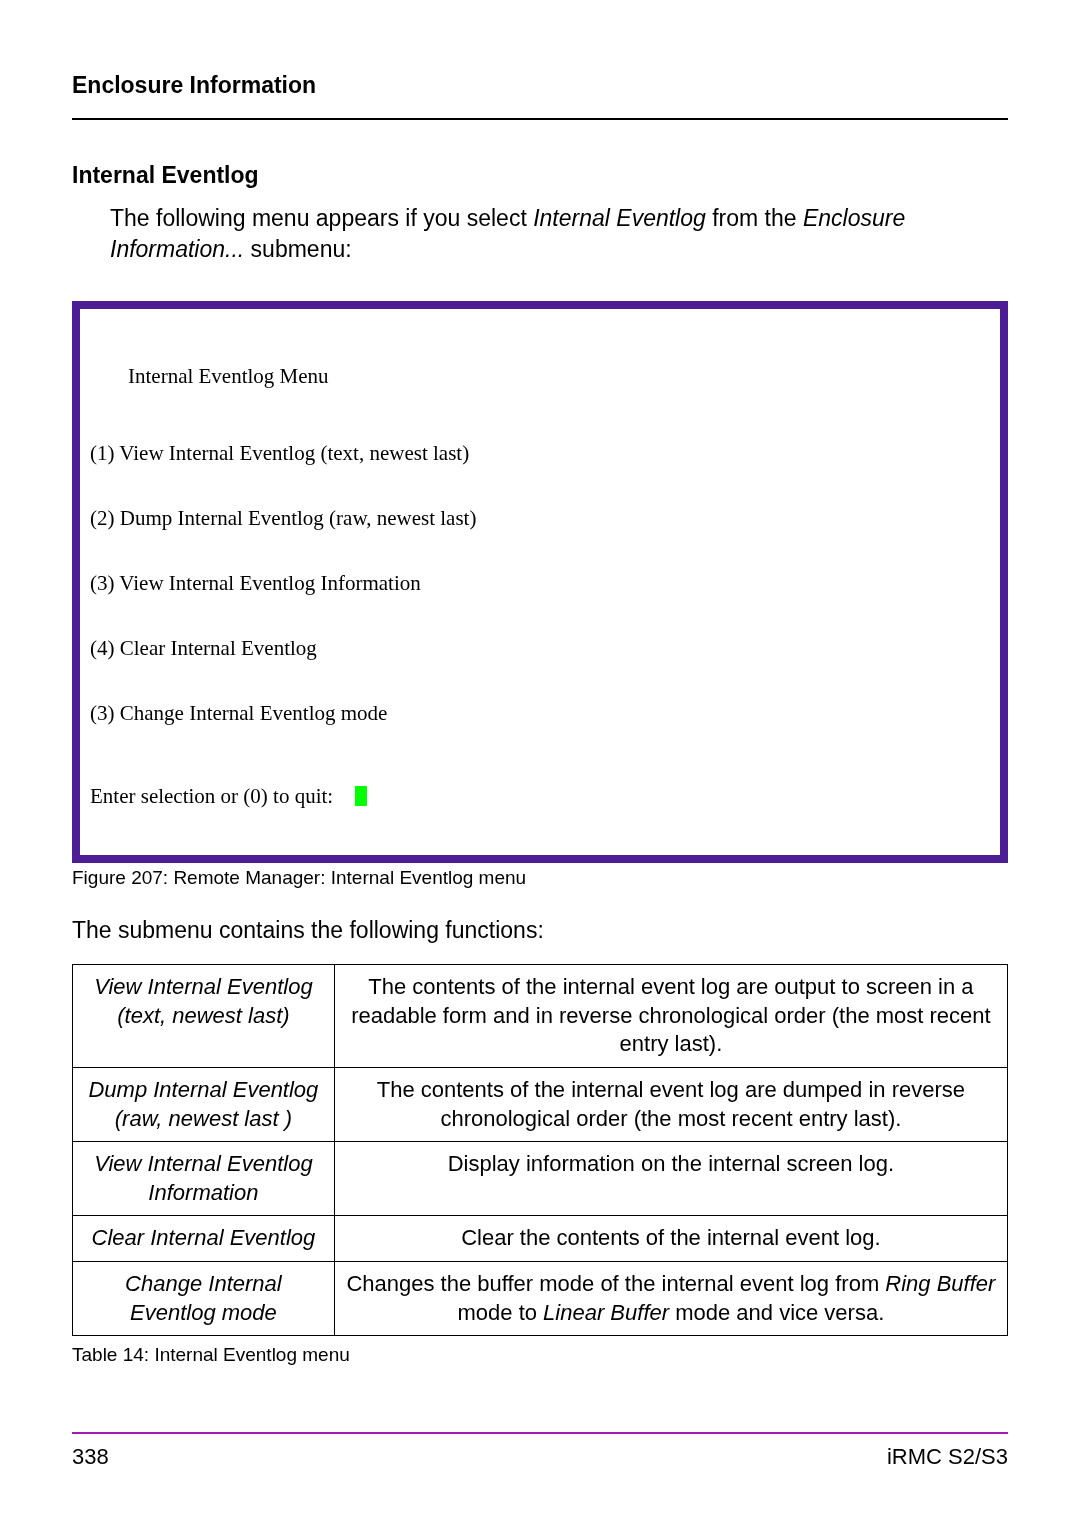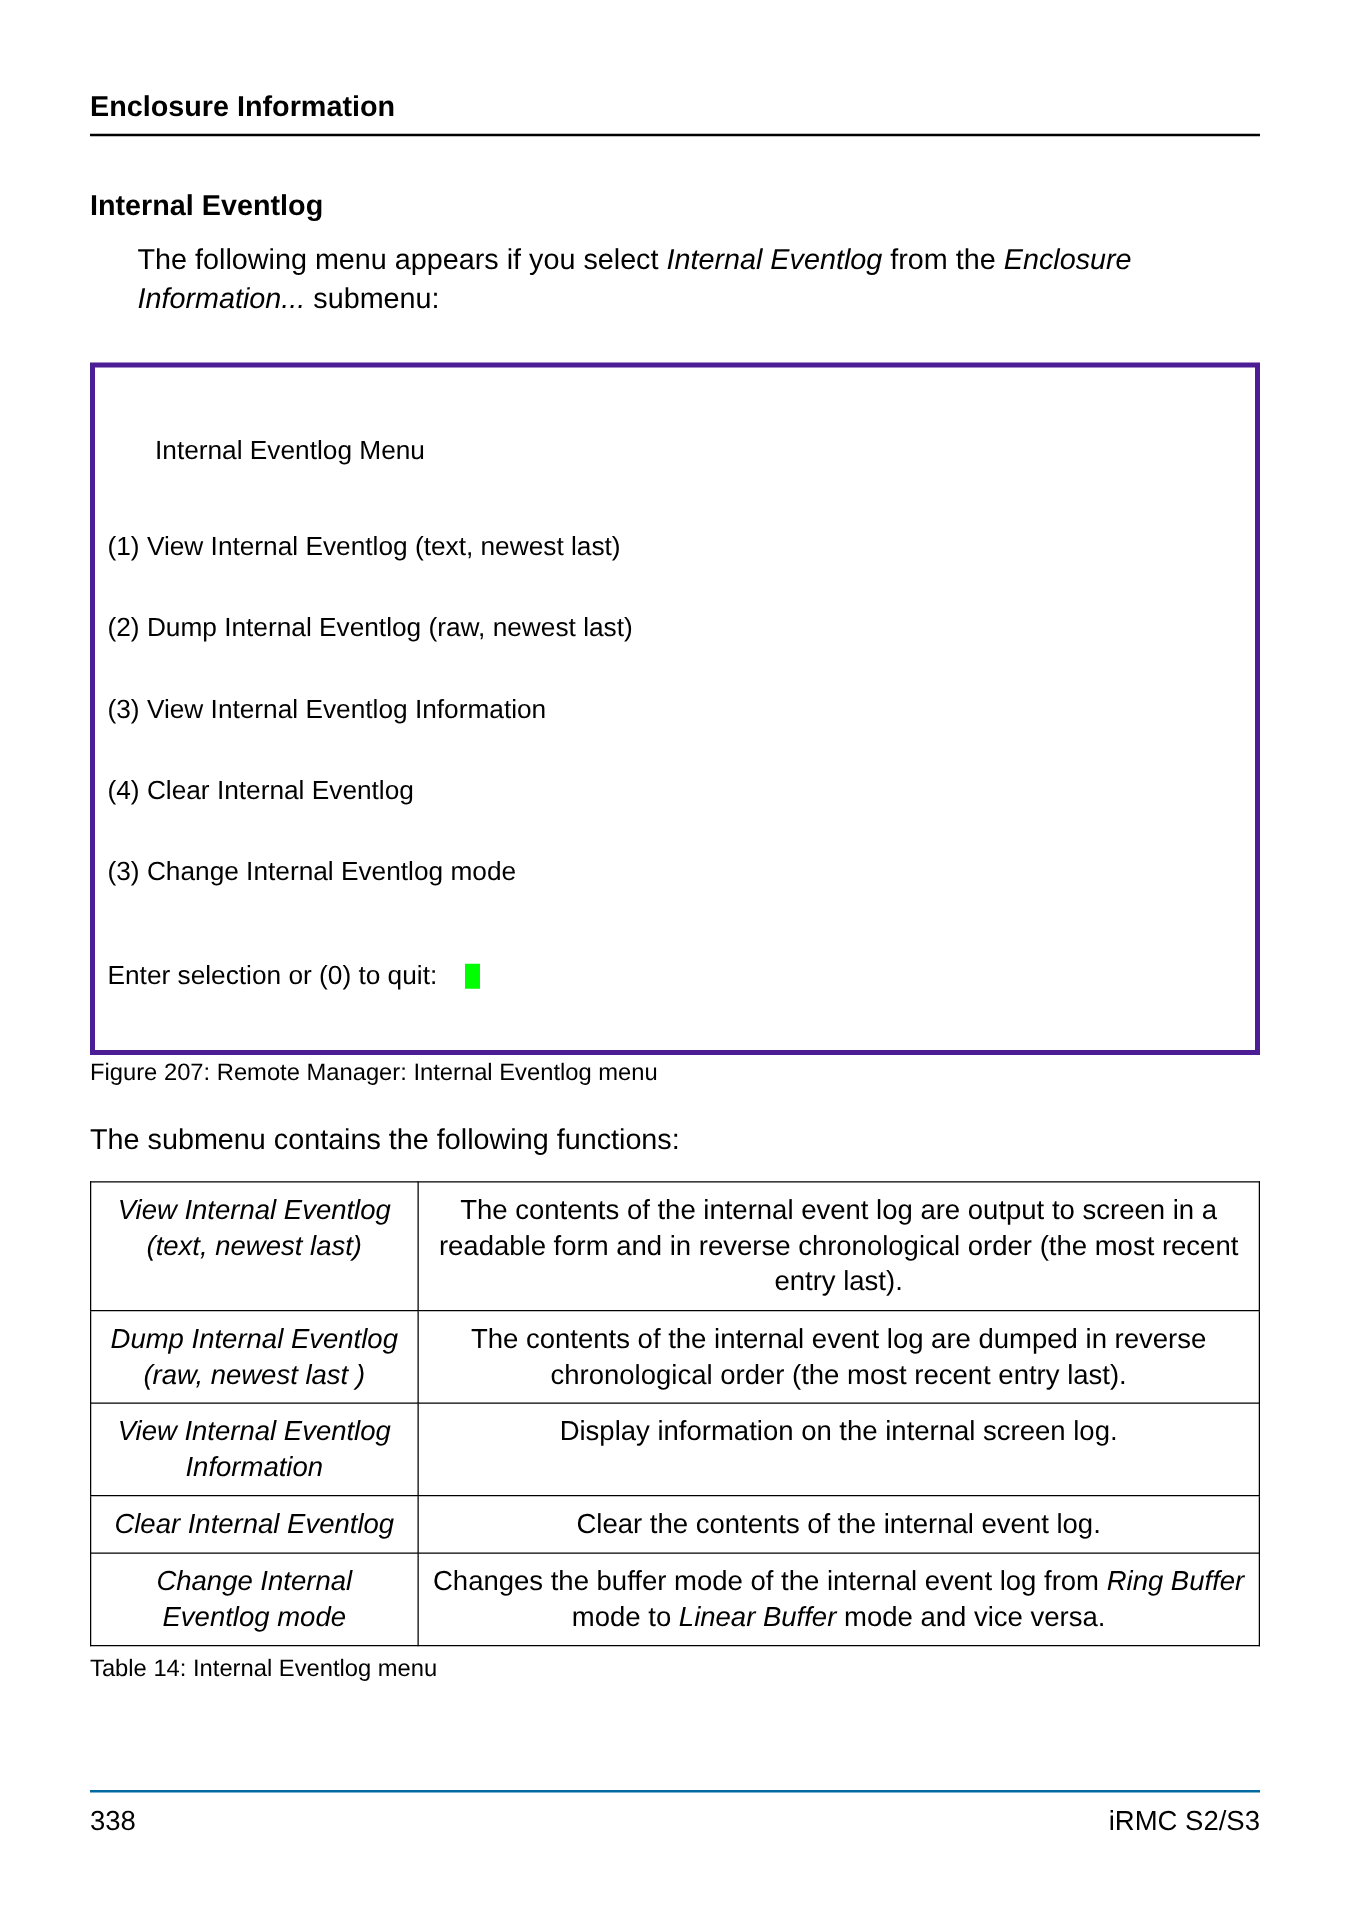--- a/index.html
+++ b/index.html
@@ -8,40 +8,40 @@
       height: 1526px;
       background: #ffffff;
       font-family: Arial, Helvetica, sans-serif;
       color: #000000;
       position: relative;
       padding: 72px 72px 0 72px;
     }
     .page-header {
       font-weight: bold;
       font-size: 23px;
-      padding-bottom: 8px;
+      padding-bottom: 19px;
       border-bottom: 2px solid #000;
       margin-bottom: 42px;
     }
     .section-heading {
       font-weight: bold;
       font-size: 23px;
       margin-bottom: 14px;
     }
     .intro-para {
       font-size: 23px;
       line-height: 1.35;
       margin-bottom: 36px;
       margin-left: 38px;
     }
     .italic { font-style: italic; }
     .terminal-box {
-      border: 4px solid #4c1d95;
+      border: 8px solid #4c1d95;
       padding: 18px 10px 10px 10px;
-      font-family: Liberation Sans, sans-serif;
+      font-family: Liberation Serif, serif;
       font-size: 21px;
       line-height: 1.55;
       white-space: pre;
       margin-bottom: 4px;
     }
     .terminal-title {
       padding-left: 38px;
       margin-bottom: 12px;
     }
     .menu-line { padding-left: 0; }
@@ -79,21 +79,21 @@
     }
     .table-caption {
       font-size: 19px;
       margin-top: 8px;
     }
     .footer {
       position: absolute;
       left: 72px;
       right: 72px;
       bottom: 56px;
-      border-top: 2px solid #0369a1;
+      border-top: 2px solid #a21caf;
       padding-top: 10px;
       display: flex;
       justify-content: space-between;
       font-size: 22px;
     }
   </style>
 </head>
 <body>
 
 <div class="page-header">Enclosure Information</div>

